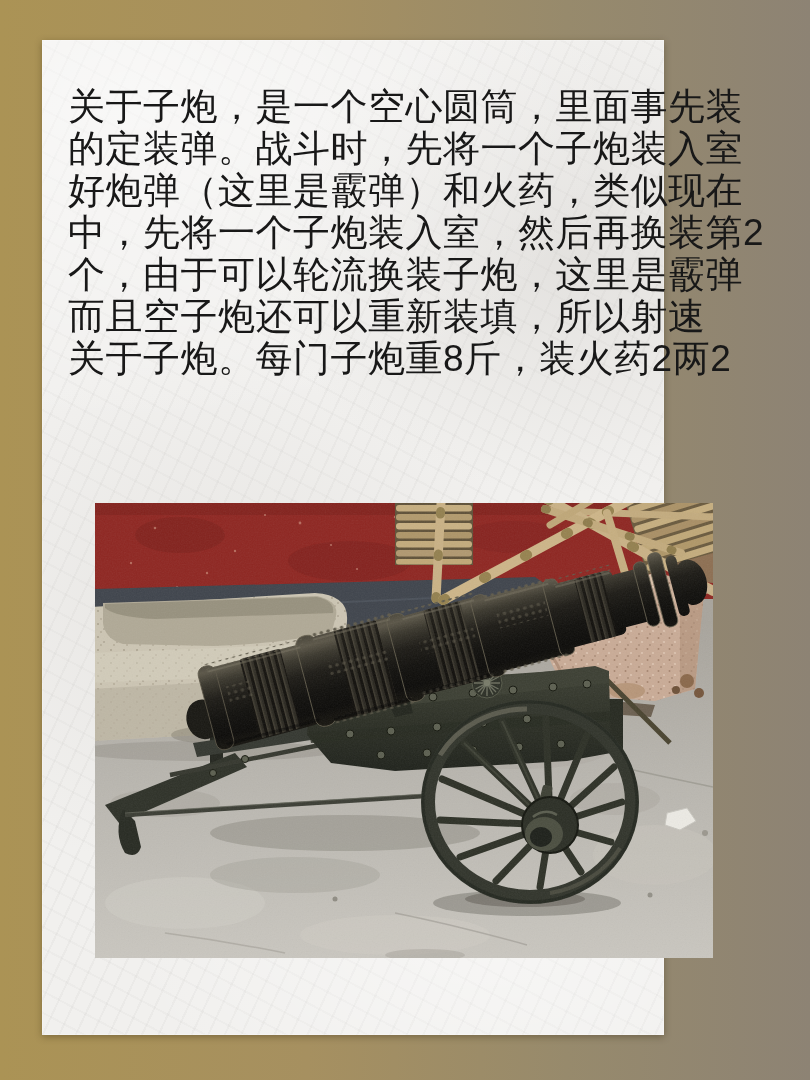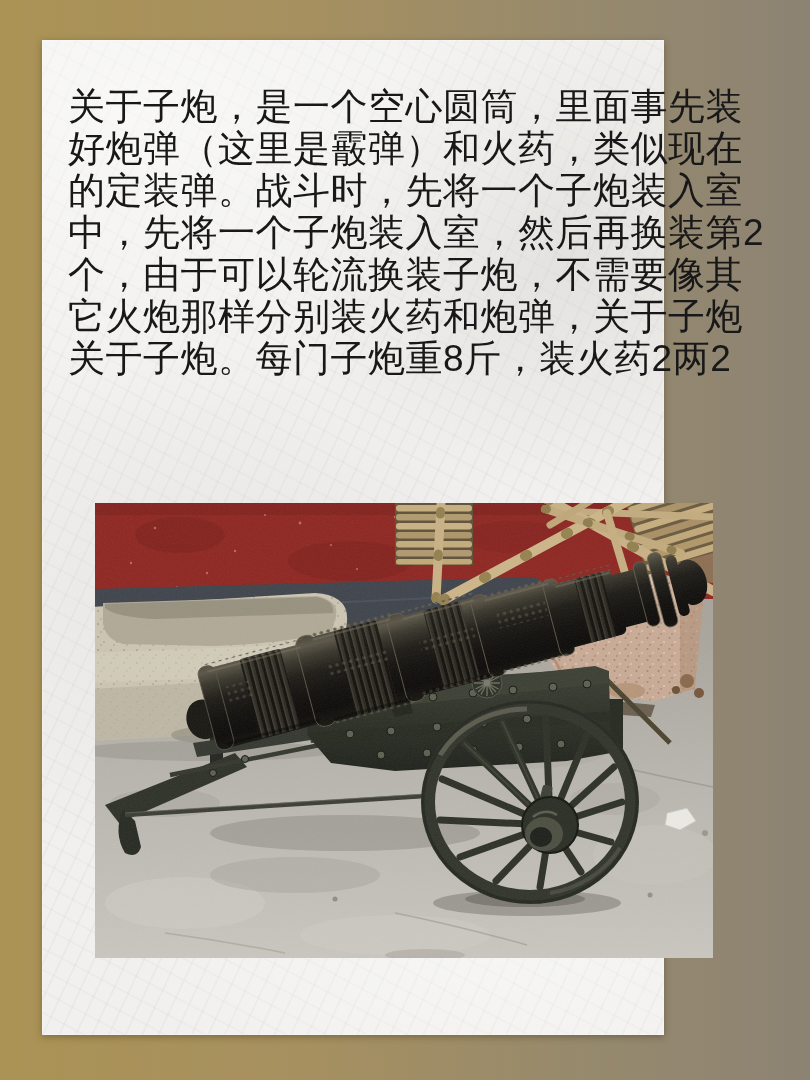--- a/index.html
+++ b/index.html
@@ -32,25 +32,25 @@
   }
   .photo svg{display:block;}
 </style>
 </head>
 <body>
 
 <div class="paper">
 
   <div class="article">
     <div class="ln">关于子炮，是一个空心圆筒，里面事先装</div>
+    <div class="ln">的定装弹。战斗时，先将一个子炮装入室</div>
     <div class="ln">好炮弹（这里是霰弹）和火药，类似现在</div>
-    <div class="ln">的定装弹。战斗时，先将一个子炮装入室</div>
     <div class="ln">中，先将一个子炮装入室，然后再换装第2</div>
-    <div class="ln">个，由于可以轮流换装子炮，不需要像其</div>
-    <div class="ln">它火炮那样分别装火药和炮弹，关于子炮</div>
+    <div class="ln">个，由于可以轮流换装子炮，这里是霰弹</div>
+    <div class="ln">而且空子炮还可以重新装填，所以射速</div>
     <div class="ln">关于子炮。每门子炮重8斤，装火药2两2</div>
   </div>
 
   <figure class="photo">
   <svg width="618" height="455" viewBox="0 0 618 455" xmlns="http://www.w3.org/2000/svg">
     <defs>
       <linearGradient id="gmet" gradientUnits="userSpaceOnUse" x1="0" y1="-46" x2="0" y2="46">
         <stop offset="0" stop-color="#4a463a"></stop>
             <stop offset=".1" stop-color="#5a5547"></stop>
         <stop offset=".22" stop-color="#3a372d"></stop>

